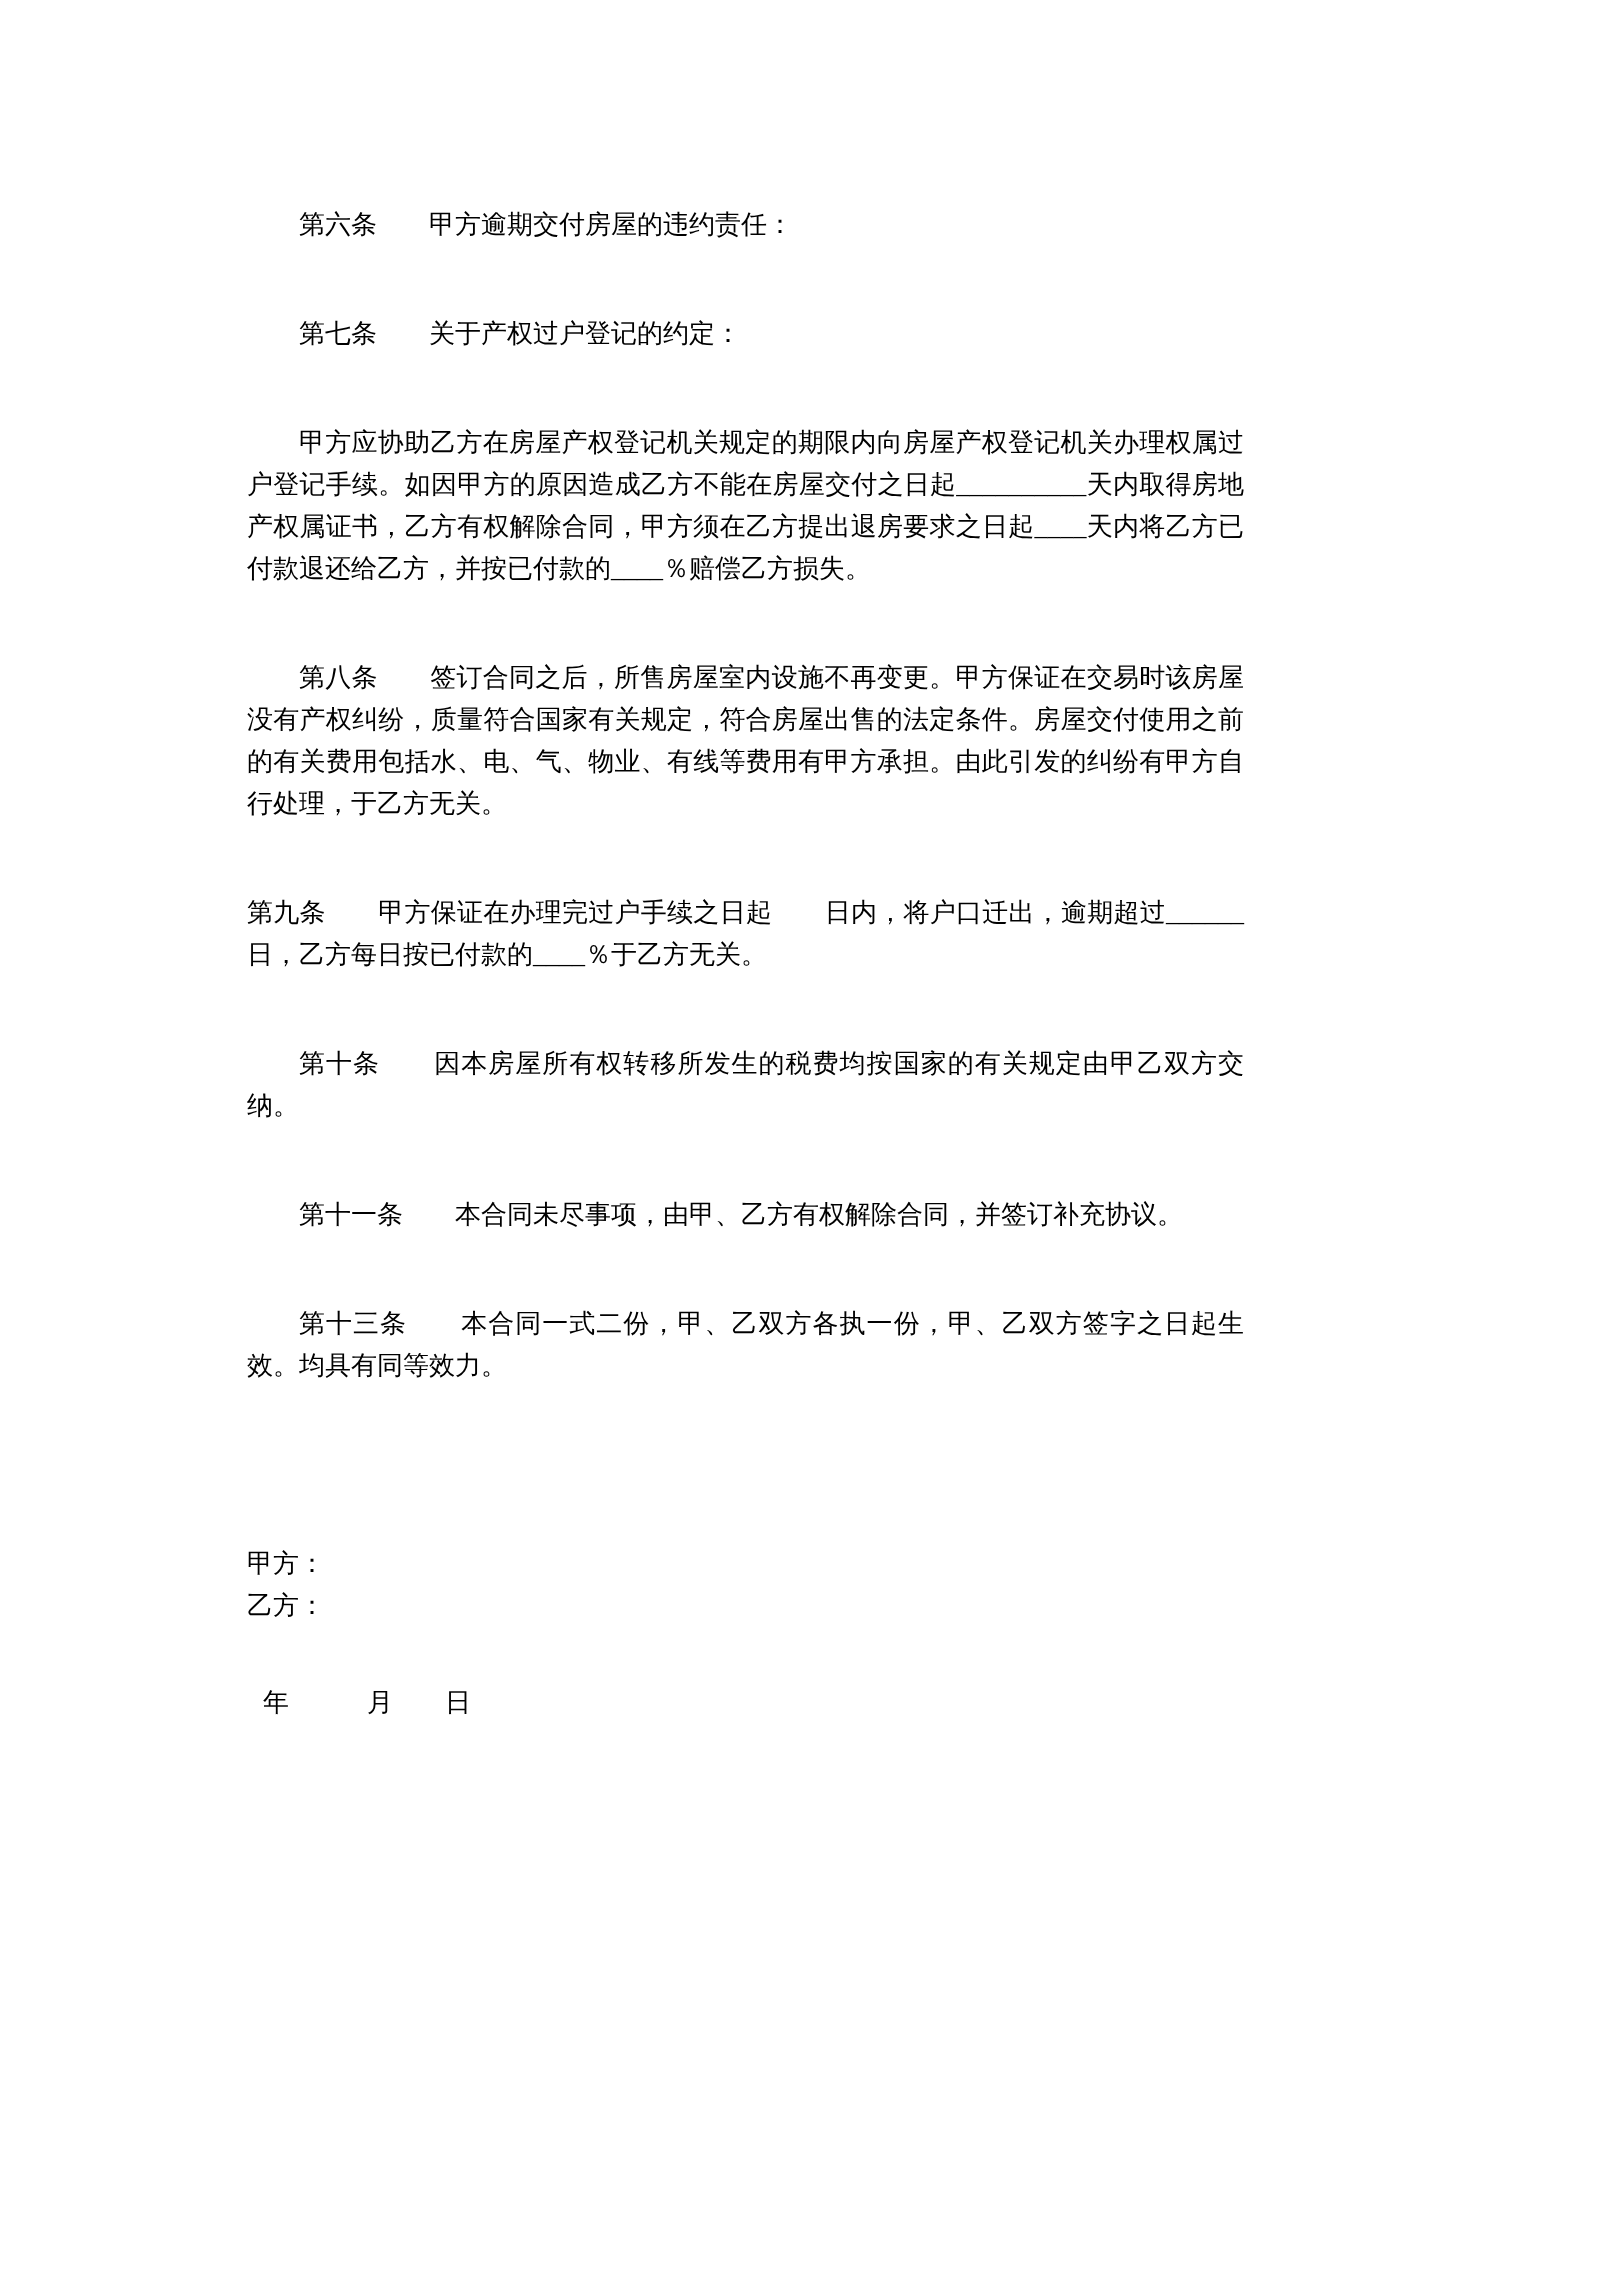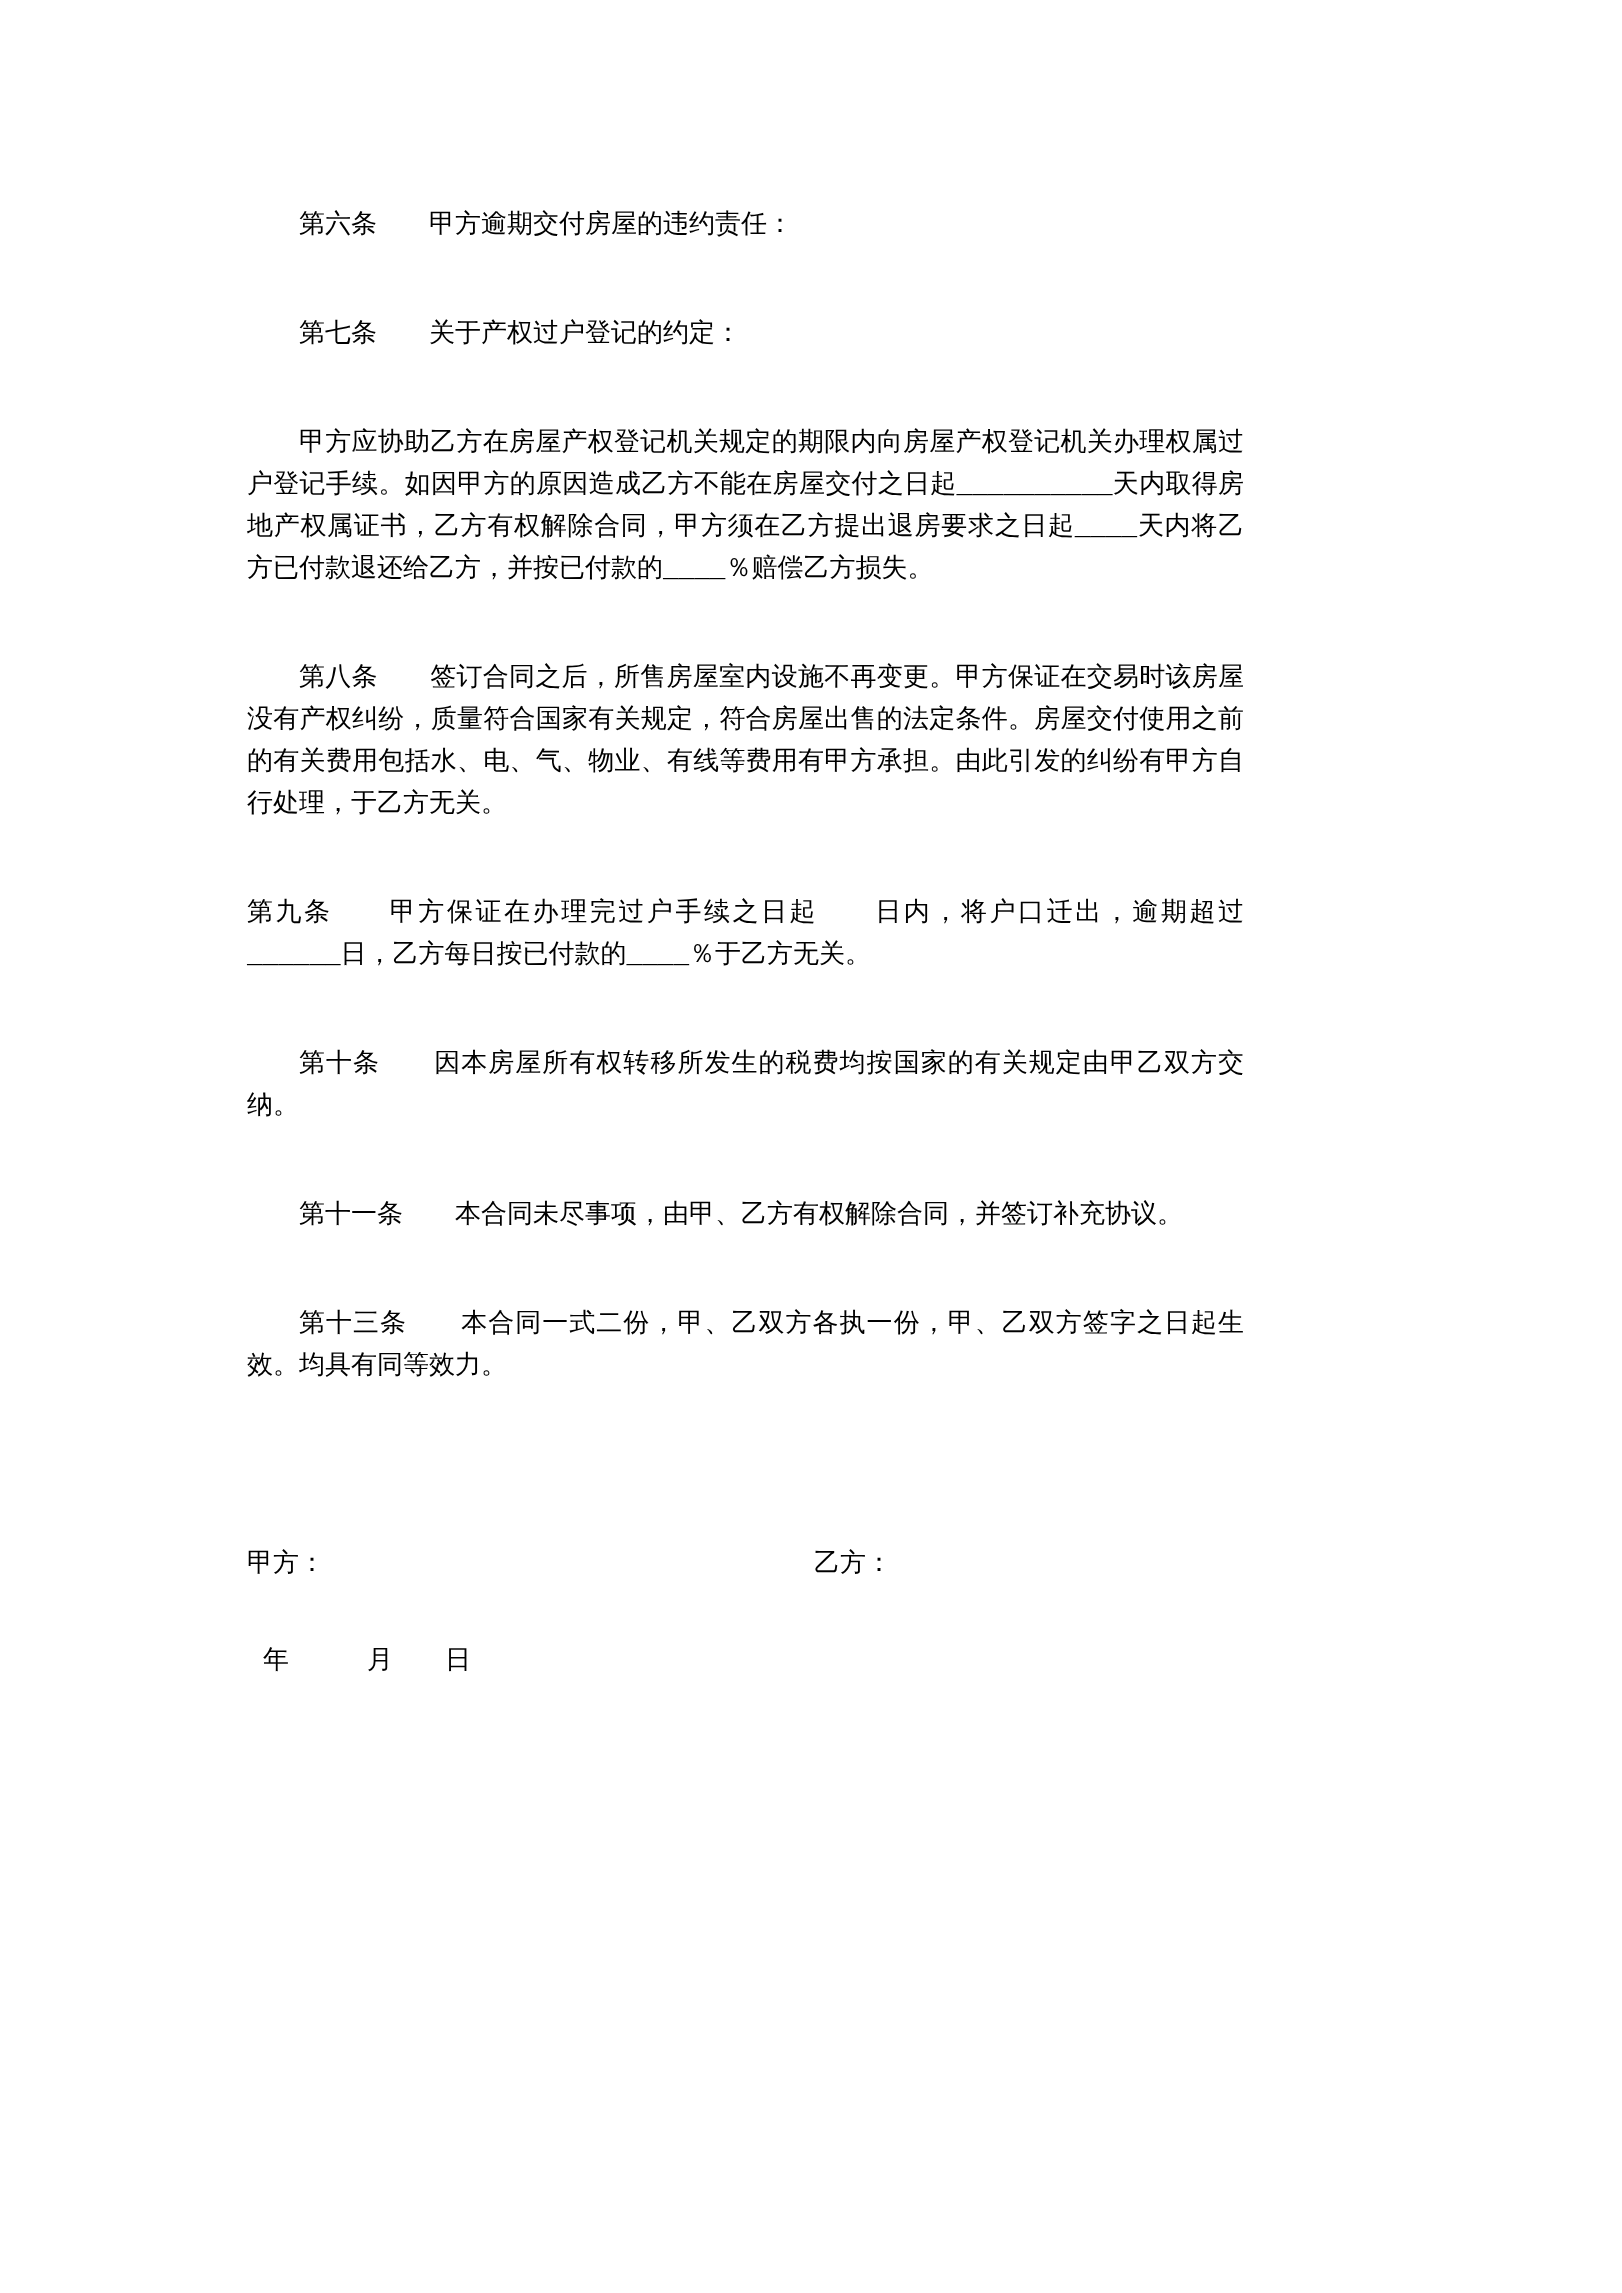--- a/index.html
+++ b/index.html
@@ -7,40 +7,41 @@
     padding: 0;
     background: #ffffff;
   }
   .page {
     position: relative;
     width: 1478px;
     height: 2294px;
     box-sizing: border-box;
     background: #ffffff;
     color: #000000;
-    font-family: Liberation Mono, monospace;
+    font-family: Liberation Serif, serif;
     font-size: 26px;
     line-height: 42px;
     padding: 204px 234px 0 247px;
     border-radius: 14px;
   }
   .para {
     margin: 0;
     text-align: justify;
     overflow-wrap: break-word;
   }
   .indent {
     text-indent: 2em;
   }
   .gap {
     margin-top: 67px;
   }
   .sig-row {
     display: flex;
     margin-top: 156px;
+    flex-direction: column;
   }
   .sig-a {
     display: inline-block;
     width: 567px;
   }
   .date-row {
     margin: 16px;
     margin-top: 55px;
   }
 </style>

